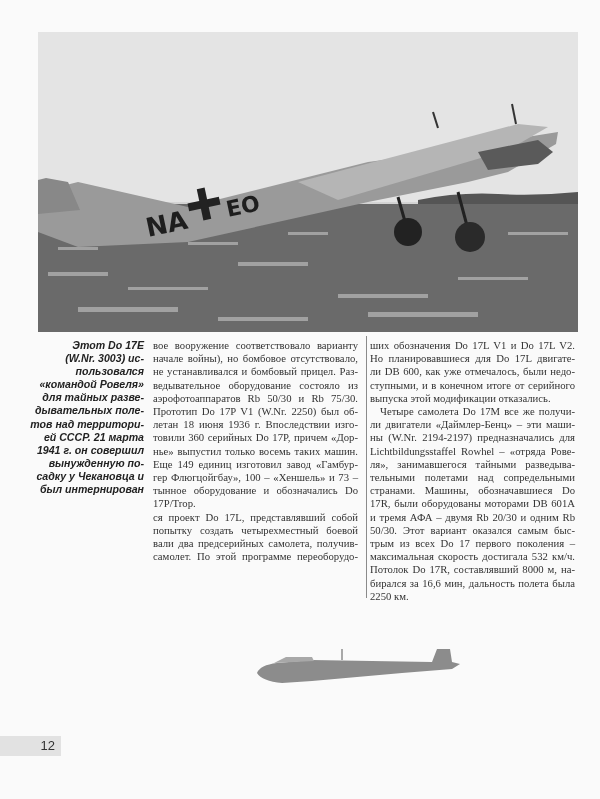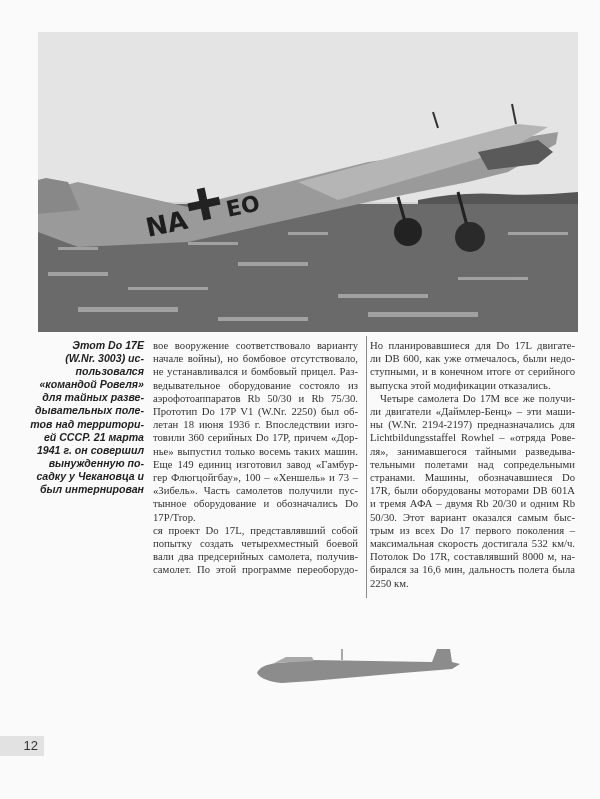--- a/index.html
+++ b/index.html
@@ -32,21 +32,21 @@
   .col .line.last { text-align-last: left; }
   .col .line.indent { padding-left: 10px; }
   .col-mid { left: 153px; }
   .col-right { left: 370px; }
   .col-rule {
     position: absolute; left: 366px; top: 336px; width: 1px; height: 262px;
     background: #8a8a8a;
   }
   .silhouette { position: absolute; left: 252px; top: 645px; width: 210px; height: 45px; }
   .page-bar {
-    position: absolute; left: 0; top: 736px; width: 44px; height: 20px;
+    position: absolute; left: 0; top: 736px; width: 61px; height: 20px;
     background: #e2e2e2;
   }
   .page-num {
     position: absolute; right: 6px; top: 2px;
     font-family: "Liberation Sans", sans-serif; font-size: 13px; color: #333;
   }
 </style>
 </head>
 <body>
 
@@ -116,30 +116,30 @@
     <span class="line">начале войны), но бомбовое отсутствовало,</span>
     <span class="line">не устанавливался и бомбовый прицел. Раз-</span>
     <span class="line">ведывательное оборудование состояло из</span>
     <span class="line">аэрофотоаппаратов Rb 50/30 и Rb 75/30.</span>
     <span class="line">Прототип Do 17P V1 (W.Nr. 2250) был об-</span>
     <span class="line">летан 18 июня 1936 г. Впоследствии изго-</span>
     <span class="line">товили 360 серийных Do 17P, причем «Дор-</span>
     <span class="line">нье» выпустил только восемь таких машин.</span>
     <span class="line">Еще 149 единиц изготовил завод «Гамбур-</span>
     <span class="line">гер Флюгцойгбау», 100 – «Хеншель» и 73 –</span>
-    <span class="line">«Зибель». Часть самолетов получили пус-</span>
     <span class="line">тынное оборудование и обозначались Do</span>
     <span class="line last">17P/Trop.</span>
     <span class="line">ся проект Do 17L, представлявший собой</span>
     <span class="line">попытку создать четырехместный боевой</span>
     <span class="line">вали два предсерийных самолета, получив-</span>
     <span class="line">самолет. По этой программе переоборудо-</span>
   </div>
 <div class="col-rule"></div>
 <div class="col col-right" id="col-right">
+    <span class="line">ших обозначения Do 17L V1 и Do 17L V2.</span>
     <span class="line">Но планировавшиеся для Do 17L двигате-</span>
     <span class="line">ли DB 600, как уже отмечалось, были недо-</span>
     <span class="line">ступными, и в конечном итоге от серийного</span>
     <span class="line last">выпуска этой модификации отказались.</span>
     <span class="line indent">Четыре самолета Do 17M все же получи-</span>
     <span class="line">ли двигатели «Даймлер-Бенц» – эти маши-</span>
     <span class="line">ны (W.Nr. 2194-2197) предназначались для</span>
     <span class="line">Lichtbildungsstaffel Rowhel – «отряда Рове-</span>
     <span class="line">ля», занимавшегося тайными разведыва-</span>
     <span class="line">тельными полетами над сопредельными</span>

